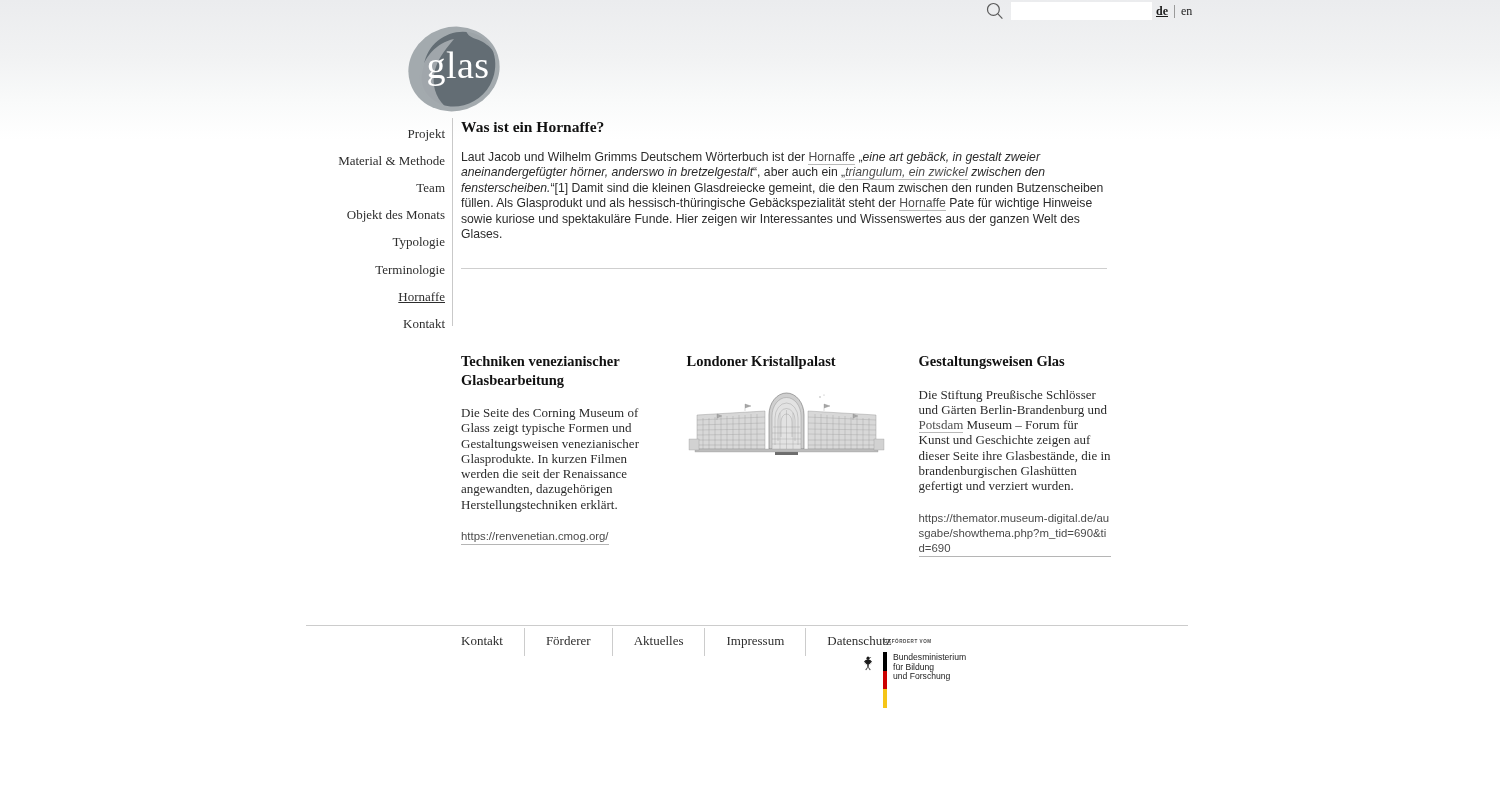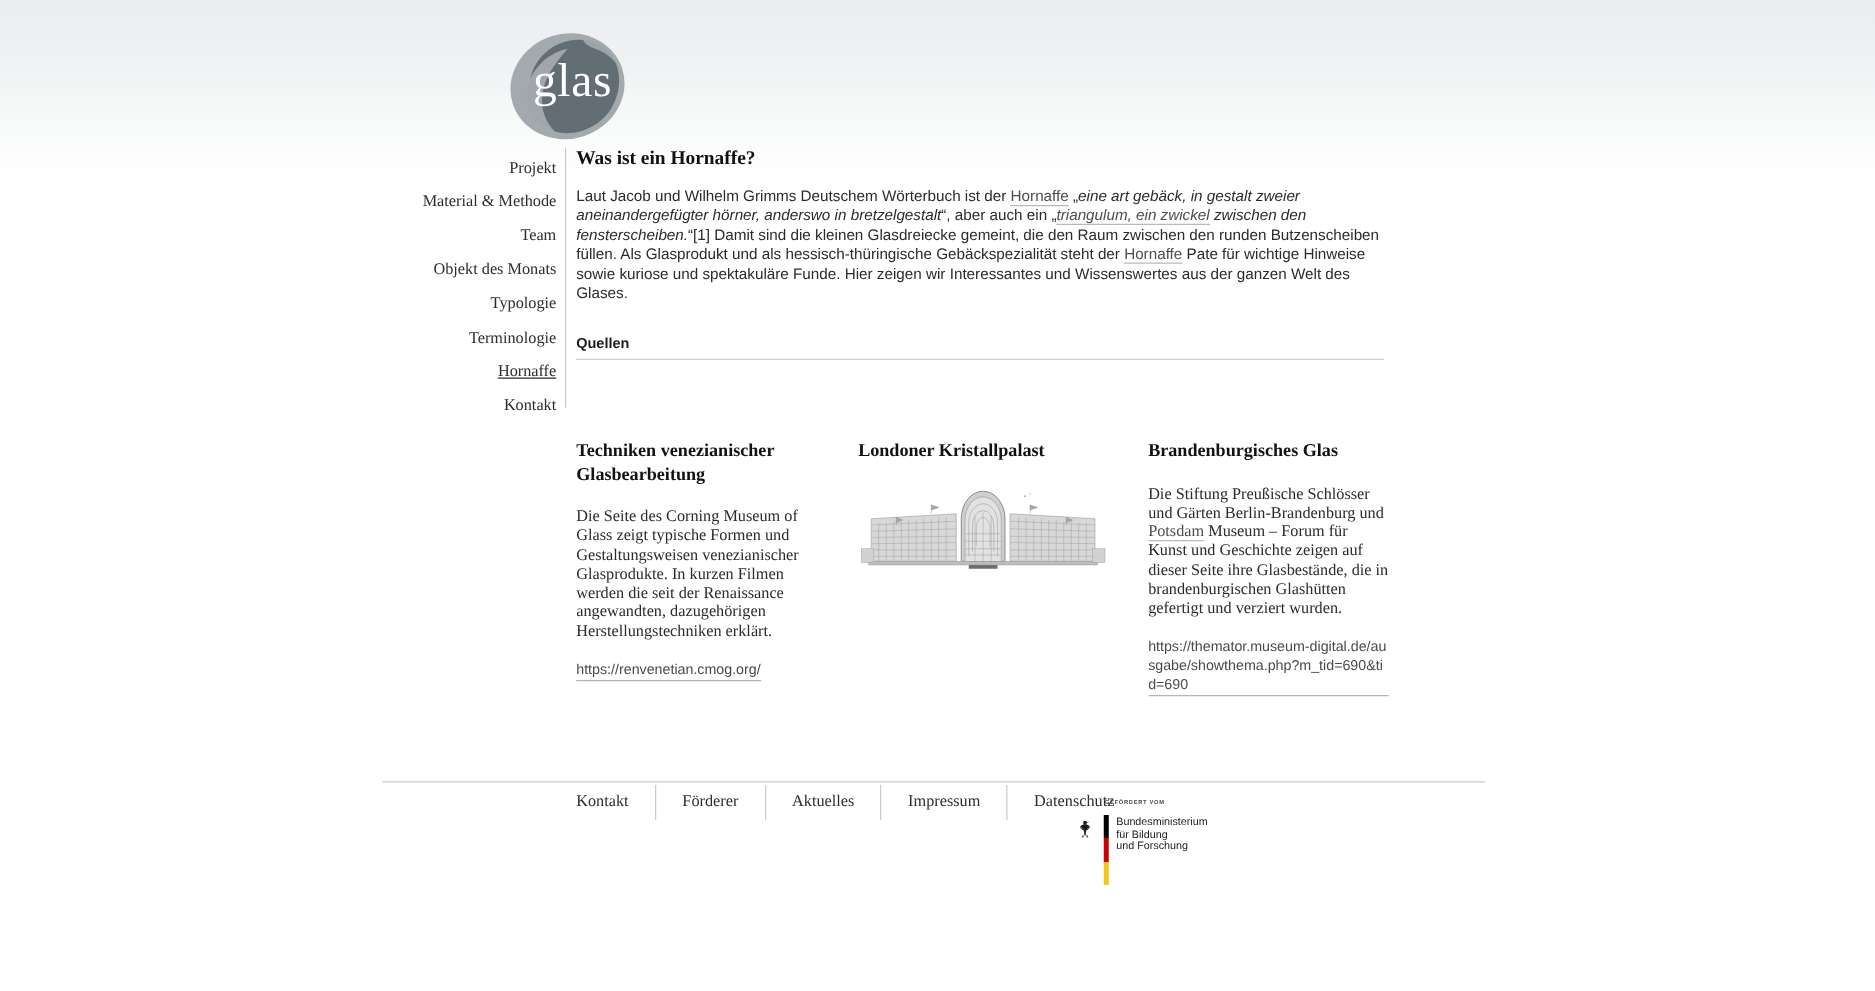--- a/index.html
+++ b/index.html
@@ -342,20 +342,36 @@
     padding-top: 1px;
   }
 </style>
 </head>
 <body>
 
 <div class="page-gradient"></div>
 
 <div class="page">
 
+  <div class="topbar">
+    <div class="search-wrap">
+      <span class="search-icon">
+        <svg width="20" height="20" viewBox="0 0 20 20">
+          <circle cx="8.4" cy="8.4" r="5.9" fill="none" stroke="#5a5a5a" stroke-width="1.2"></circle>
+          <line x1="12.7" y1="12.7" x2="17.4" y2="17.6" stroke="#5a5a5a" stroke-width="1.2"></line>
+        </svg>
+      </span>
+      <input class="search-input" type="text" value="" placeholder="" style="">
+    </div>
+    <div class="lang">
+      <a href="#" class="active">de</a>
+      <span class="lang-sep"></span>
+      <a href="#">en</a>
+    </div>
+  </div>
 
   <div class="logo">
     <svg width="100" height="100" viewBox="0 0 100 100">
       <ellipse cx="48" cy="52" rx="46" ry="42" fill="#a3aaae" transform="rotate(-18 48 52)"></ellipse>
       <path d="M18 48 C22 22 50 8 72 18 C90 26 94 50 84 68 C72 90 42 96 26 82 C14 72 14 60 18 48 Z" fill="#5e6870" opacity="0.93"></path>
       <path d="M14 58 C18 40 30 26 48 22 C38 34 30 44 28 58 C26 72 32 84 42 92 C26 88 12 76 14 58 Z" fill="#a3aaae" opacity="0.95"></path>
       <path d="M60 12 C78 14 92 30 92 48 C92 36 82 26 70 22 C64 20 60 17 60 12 Z" fill="#a3aaae" opacity="0.9"></path>
     </svg>
     <div class="logo-text">glas</div>
   </div>
@@ -371,21 +387,20 @@
     <a href="#" class="sidebar-item">Kontakt</a>
   </nav>
   <div class="sidebar-divider"></div>
 
   <main class="content">
     <h1 class="page-title">Was ist ein Hornaffe?</h1>
 
     <p class="intro"><span>Laut Jacob und Wilhelm Grimms Deutschem Wörterbuch ist der </span><a href="#" class="tlink">Hornaffe</a><span> „</span><span class="em">eine art gebäck, in gestalt zweier aneinandergefügter hörner, anderswo in bretzelgestalt</span><span>“, aber auch ein „</span><a href="#" class="em-link">triangulum, ein zwickel</a><span class="em"> zwischen den fensterscheiben.</span><span>“[1] Damit sind die kleinen Glasdreiecke gemeint, die den Raum zwischen den runden Butzenscheiben füllen. Als Glasprodukt und als hessisch-thüringische Gebäckspezialität steht der </span><a href="#" class="tlink">Hornaffe</a><span> Pate für wichtige Hinweise sowie kuriose und spektakuläre Funde. Hier zeigen wir Interessantes und Wissenswertes aus der ganzen Welt des Glases.</span></p>
 
     <section class="sources">
-      <h2>Quellen</h2>
       <div class="sources-rule"></div>
     </section>
   </main>
 
   <section class="cards">
 
     <article class="card">
       <h3>Techniken venezianischer Glasbearbeitung</h3>
       <p>Die Seite des Corning Museum of Glass zeigt typische Formen und Gestaltungsweisen venezianischer Glasprodukte. In kurzen Filmen werden die seit der Renaissance angewandten, dazugehörigen Herstellungstechniken erklärt.</p>
       <a href="#" class="card-link">https://renvenetian.cmog.org/</a>
@@ -463,21 +478,21 @@
             <path d="M30 33 L30 27 L35 29 L30 31" fill="#a8a8a8" stroke="#7a7a7a" stroke-width="0.3"></path>
             <path d="M166 33 L166 27 L171 29 L166 31" fill="#a8a8a8" stroke="#7a7a7a" stroke-width="0.3"></path>
             <circle cx="133" cy="10" r="0.8" fill="#b0b0b0" stroke="none"></circle>
             <circle cx="137" cy="8" r="0.6" fill="#b0b0b0" stroke="none"></circle>
           </g>
         </svg>
       </div>
     </article>
 
     <article class="card">
-      <h3>Brandenburgisches Glas</h3>
+      <h3>Gestaltungsweisen Glas</h3>
       <p><span>Die Stiftung Preußische Schlösser und Gärten Berlin-Brandenburg und </span><a href="#" class="tlink">Potsdam</a><span> Museum – Forum für Kunst und Geschichte zeigen auf dieser Seite ihre Glasbestände, die in brandenburgischen Glashütten gefertigt und verziert wurden.</span></p>
       <a href="#" class="card-link">https://themator.museum-digital.de/ausgabe/showthema.php?m_tid=690&amp;tid=690</a>
     </article>
 
   </section>
 
   <div class="footer-rule"></div>
   <nav class="footer-nav">
     <a href="#">Kontakt</a>
     <span class="footer-sep"></span>

